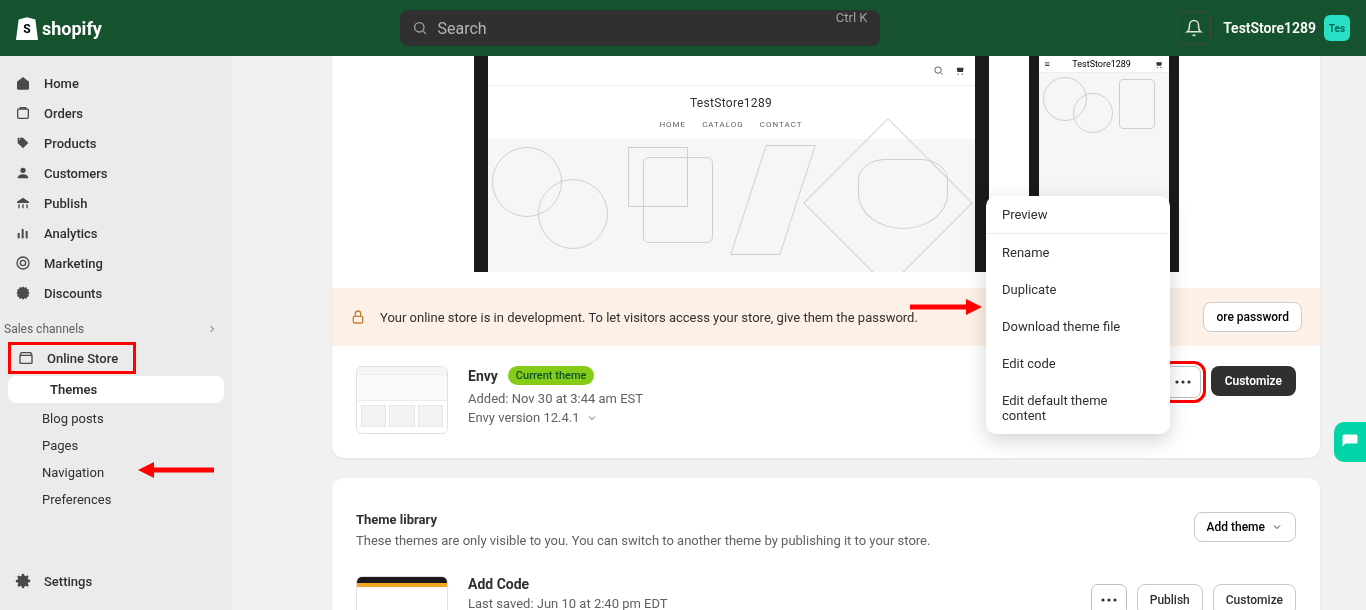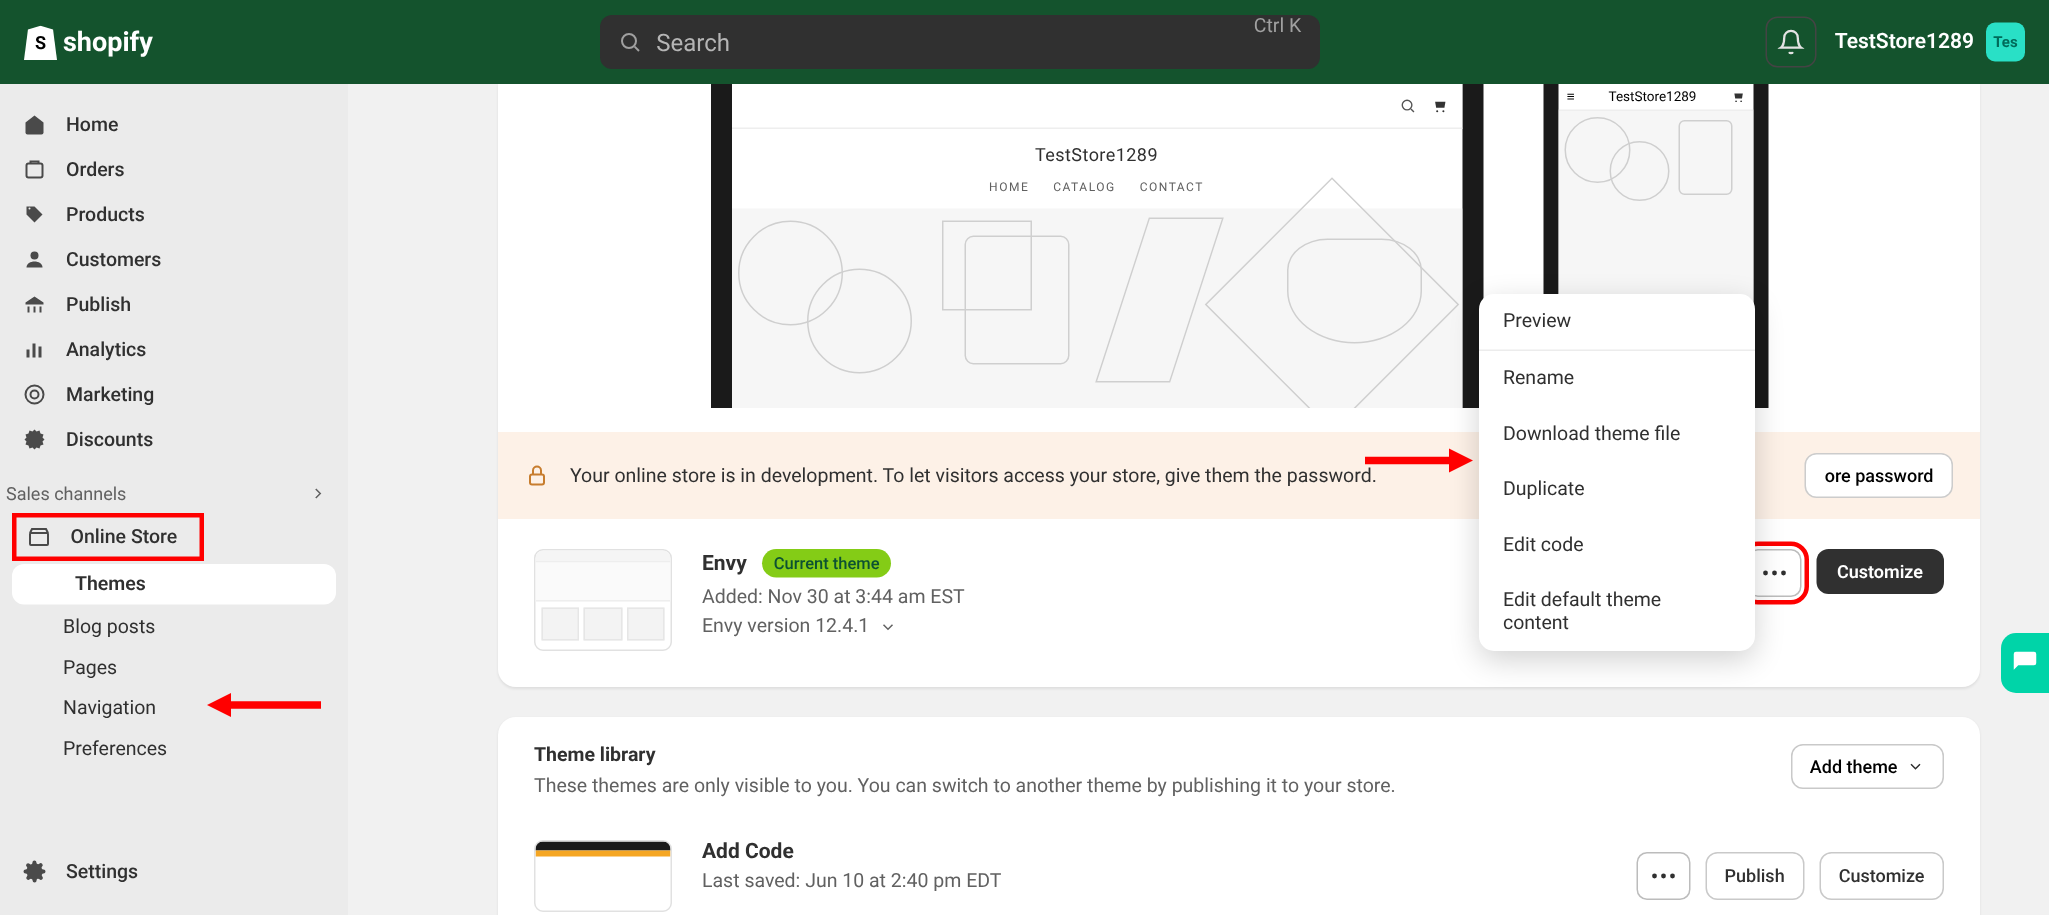--- a/index.html
+++ b/index.html
@@ -402,20 +402,21 @@
       margin: 20px 46px 0 100px;
       background: #fff;
       border-radius: 12px;
       box-shadow: 0 1px 2px rgba(0,0,0,.08);
       padding: 18px 24px;
     }
     .lib-header {
       display: flex;
       justify-content: space-between;
       align-items: flex-start;
+      margin-top: 16px;
     }
     .lib-title {
       font-size: 13px;
       font-weight: 700;
       color: #303030;
     }
     .lib-sub {
       font-size: 13px;
       color: #616161;
       margin-top: 6px;
@@ -814,22 +815,22 @@
           <button class="btn-light">Publish</button>
           <button class="btn-light">Customize</button>
         </div>
       </div>
     </div>
 
     <div class="dropdown">
       <div class="dd-item">Preview</div>
       <div class="dd-sep"></div>
       <div class="dd-item">Rename</div>
+      <div class="dd-item">Duplicate</div>
       <div class="dd-item">Download theme file</div>
-      <div class="dd-item">Duplicate</div>
       <div class="dd-item">Edit code</div>
       <div class="dd-item">Edit default theme content</div>
     </div>
 
   </div>
 </div>
 
 <svg class="arrow arrow-1" width="80" height="24" viewBox="0 0 80 24">
   <line x1="78" y1="12" x2="14" y2="12" stroke="#ff0000" stroke-width="5"></line>
   <polygon points="2,12 18,4 18,20" fill="#ff0000"></polygon>

